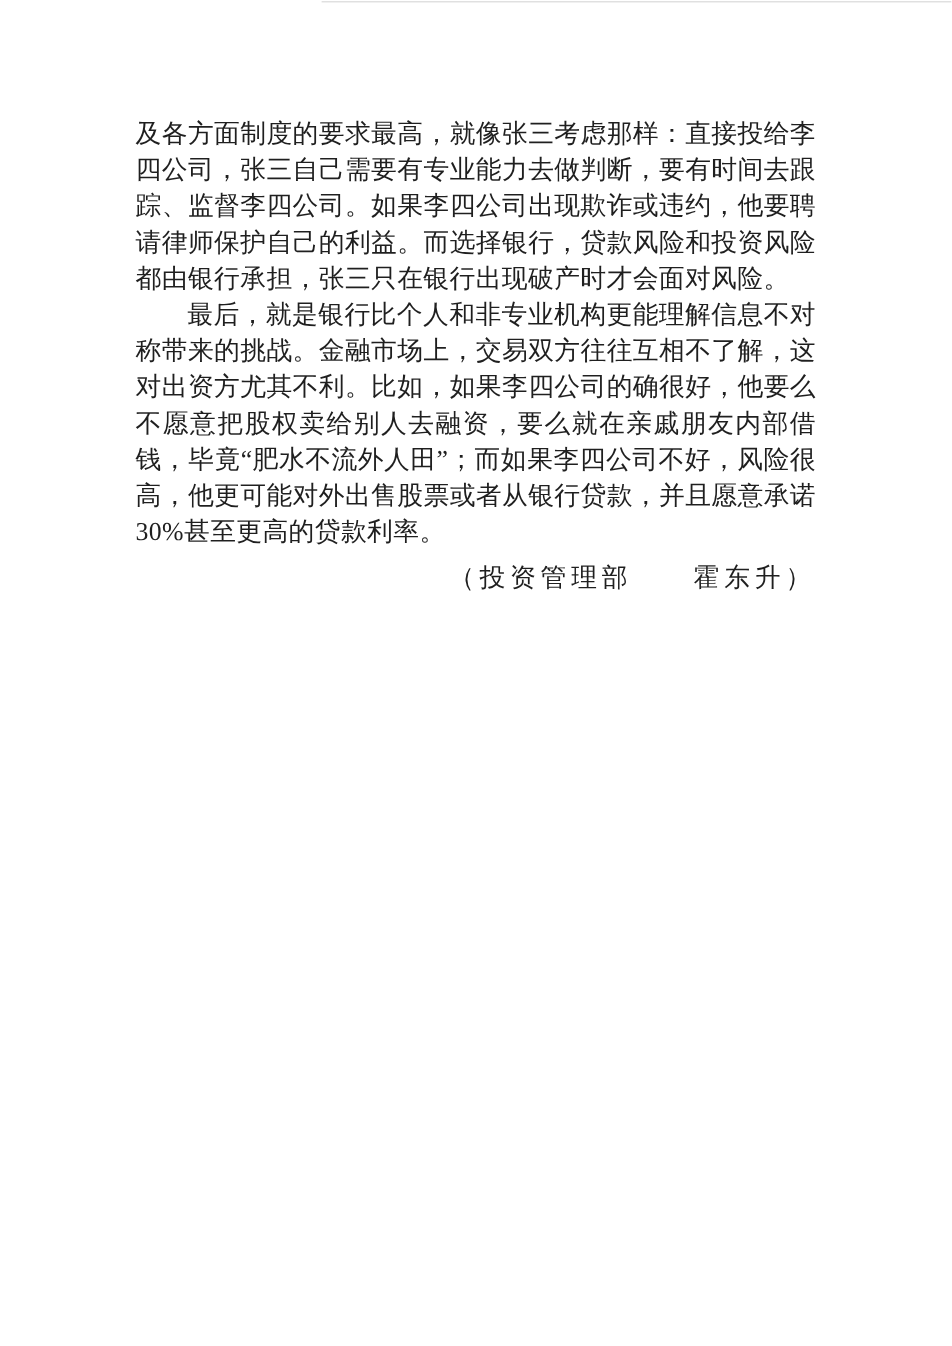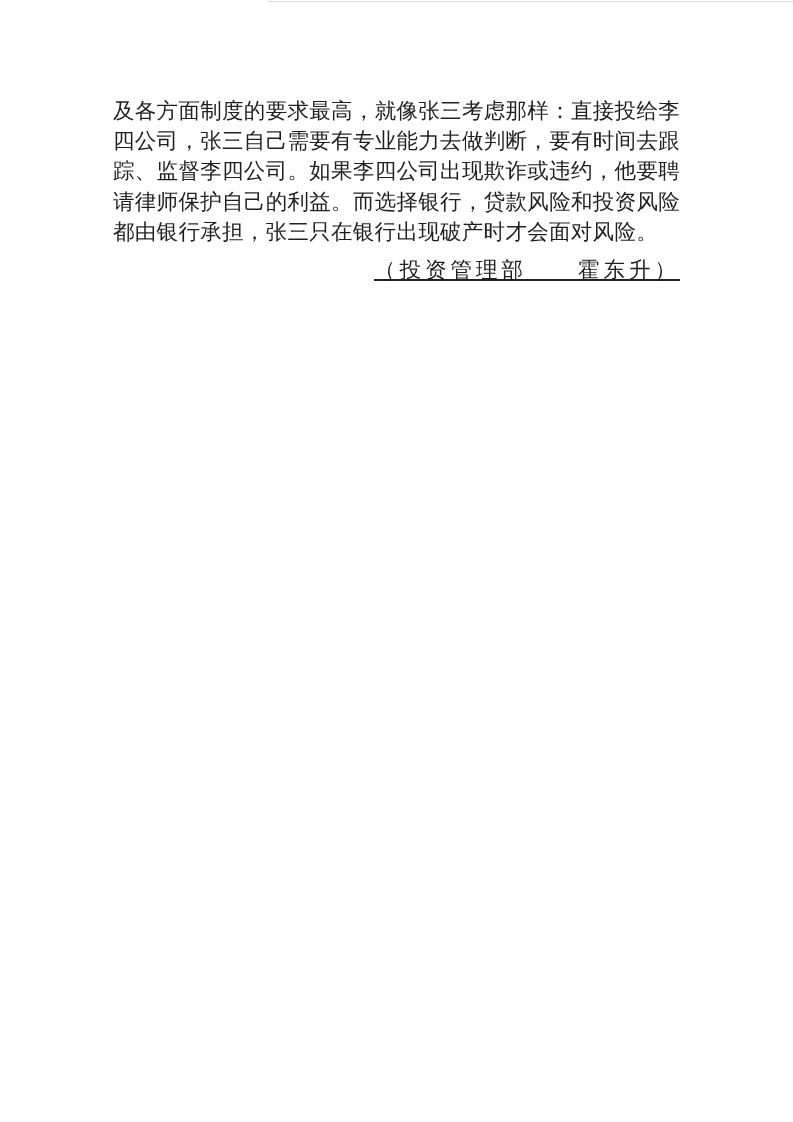--- a/index.html
+++ b/index.html
@@ -41,39 +41,39 @@
     padding: 0;
   }
   .body-text p.indent {
     text-indent: 2em;
   }
   .signature {
     margin-top: 8px !important;
     text-align: right;
     padding-right: 13px;
     letter-spacing: 4px;
-    text-decoration: underline;
   }
   .page-number {
     position: absolute;
     top: 1036px;
     left: 0;
     width: 100%;
     text-align: right;
     font-size: 14.5px;
     color: #2a2a2a;
   }
 </style>
 </head>
 <body>
 
 <div class="page">
 
   <div class="scan-line"></div>
 
   <div class="body-text">
     <p>及各方面制度的要求最高，就像张三考虑那样：直接投给李四公司，张三自己需要有专业能力去做判断，要有时间去跟踪、监督李四公司。如果李四公司出现欺诈或违约，他要聘请律师保护自己的利益。而选择银行，贷款风险和投资风险都由银行承担，张三只在银行出现破产时才会面对风险。</p>
+    <p class="indent">最后，就是银行比个人和非专业机构更能理解信息不对称带来的挑战。金融市场上，交易双方往往互相不了解，这对出资方尤其不利。比如，如果李四公司的确很好，他要么不愿意把股权卖给别人去融资，要么就在亲戚朋友内部借钱，毕竟“肥水不流外人田”；而如果李四公司不好，风险很高，他更可能对外出售股票或者从银行贷款，并且愿意承诺 30%甚至更高的贷款利率。</p>
     <p class="signature">（投资管理部　　霍东升）</p>
   </div>
 
   <div class="page-number">23</div>
 
 </div>
 
 </body></html>

